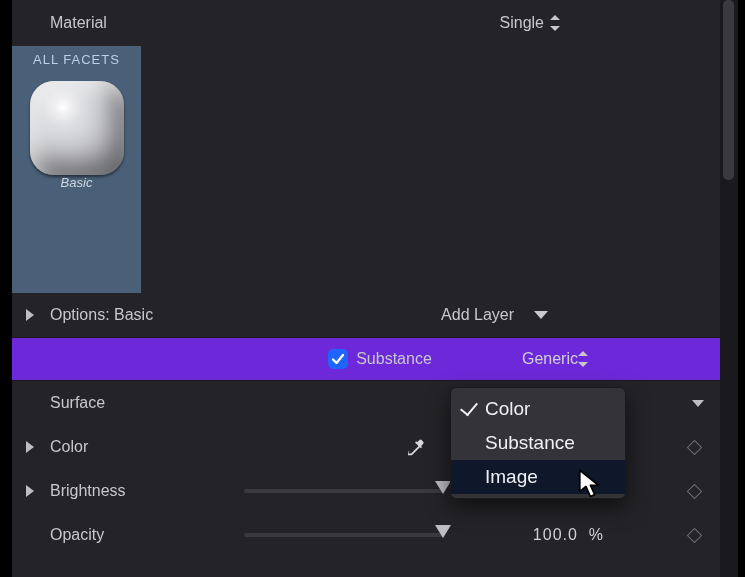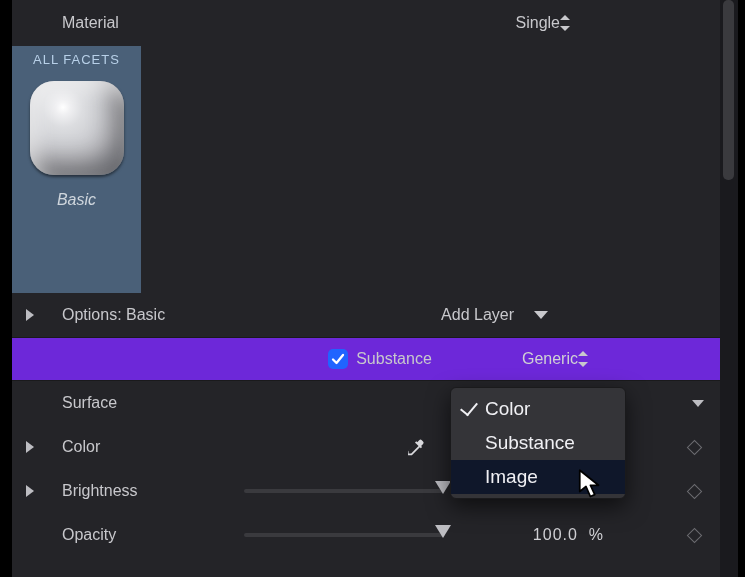--- a/index.html
+++ b/index.html
@@ -28,31 +28,32 @@
     left: 3px; top: 0;
     width: 11px; height: 180px;
     background: #3a3a3e;
     border-radius: 5px;
   }
 
   .row {
     display: flex;
     align-items: center;
     height: 44px;
-    padding-left: 50px;
+    padding-left: 38px;
     position: relative;
   }
   .row-label { flex: 0 0 auto; }
 
   .header-row { height: 46px; }
   .header-dropdown {
     position: absolute;
-    right: 150px;
+    right: 160px;
     display: flex;
     align-items: center;
+    gap: 6px;
     cursor: default;
   }
   .up-down {
     width: 10px; height: 16px; position: relative;
     color: #c8c8cc;
   }
   .up-down::before, .up-down::after {
     content: ""; position: absolute; left: 0; width: 0; height: 0;
     border-left: 5px solid transparent;
     border-right: 5px solid transparent;
@@ -83,24 +84,23 @@
     margin-top: 10px;
     border-radius: 24px;
     background:
       radial-gradient(circle at 35% 28%, #ffffff 0%, #f0f0f2 8%, #dcdde0 22%, #cfd0d4 40%, #bfbfc4 60%, #a8a9b0 80%, #8a8b93 100%);
     box-shadow:
       inset 8px 10px 18px rgba(255,255,255,0.6),
       inset -12px -14px 24px rgba(0,0,0,0.35),
       0 2px 3px rgba(0,0,0,0.5);
   }
   .facet-caption {
-    margin-top: 16px;
     font-style: italic;
     color: #cfd6dd;
-    font-size: 16px;
+    font-size: 13px;
   }
 
   .disclose {
     position: absolute;
     left: 14px;
     width: 0; height: 0;
     border-top: 6px solid transparent;
     border-bottom: 6px solid transparent;
     border-left: 8px solid #bdbdc2;
   }

